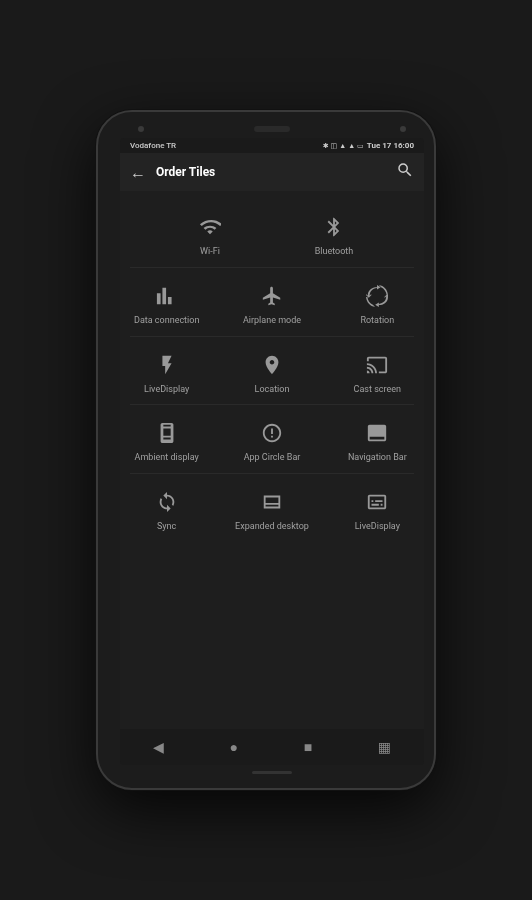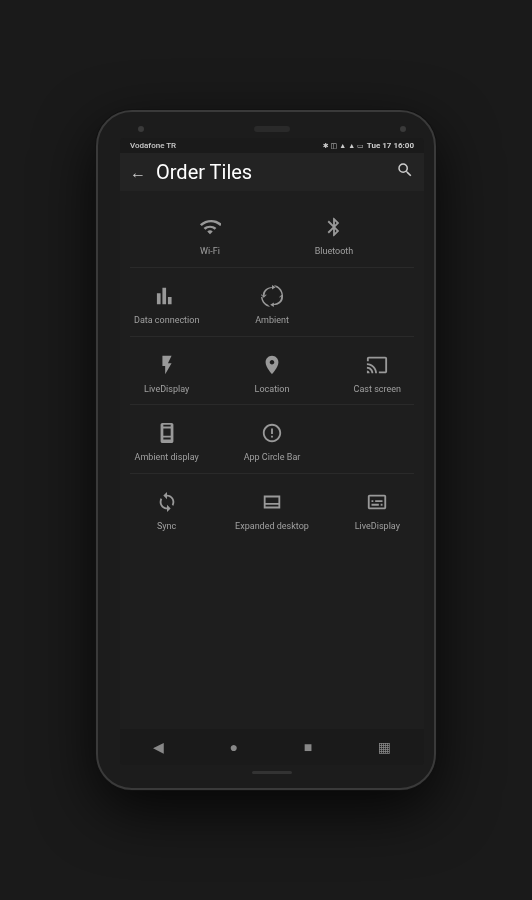--- a/index.html
+++ b/index.html
@@ -113,22 +113,22 @@
 
     .app-bar-back {
       color: #ccc;
       font-size: 16px;
       margin-right: 10px;
       cursor: pointer;
     }
 
     .app-bar-title {
       color: #ffffff;
-      font-size: 20px;
-      font-weight: 400;
+      font-size: 12px;
+      font-weight: 700;
       flex: 1;
     }
 
     .app-bar-search {
       color: #ccc;
       font-size: 16px;
       cursor: pointer;
     }
 
     
@@ -286,28 +286,36 @@
 
         <div class="tile">
           <div class="tile-icon">
             <svg viewBox="0 0 24 24" class="icon-svg">
               <path d="M1 21h4V9H1v12zm6 0h4V3H7v18zm6 0h4v-8h-4v8z"></path>
             </svg>
           </div>
           <span class="tile-label">Data connection</span>
         </div>
 
+        <div class="tile">
+          <div class="tile-icon">
+            <svg viewBox="0 0 24 24" class="icon-svg">
+              <path d="M21 16v-2l-8-5V3.5c0-.83-.67-1.5-1.5-1.5S10 2.67 10 3.5V9l-8 5v2l8-2.5V19l-2 1.5V22l3.5-1 3.5 1v-1.5L13 19v-5.5l8 2.5z"></path>
+            </svg>
+          </div>
+          <span class="tile-label">Airplane mode</span>
+        </div>
 
         <div class="tile">
           <div class="tile-icon">
             <svg viewBox="0 0 24 24" class="icon-svg">
               <path d="M16.48 2.52c3.27 1.55 5.61 4.72 5.97 8.48h1.5C23.44 4.84 19.29.99 14.12.08L16.48 2.52zm-3.36-.16c-.51-.05-1.04-.08-1.12-.08C6.08 2.28 2 6.36 2 11.28c0 .12.03.24.03.36L.5 10.12 0 11l3 3 3-3-.5-.88-1.53 1.53C4 6.96 7.08 3.88 12 3.28V5l4-2.5L12 0v2.36h1.12zM7.52 21.48C4.25 19.94 1.91 16.76 1.55 13H.05C.56 19.16 4.71 23.01 9.88 23.92L7.52 21.48zm8.36.44c5-1 8.12-4.08 8.12-9.12 0-.12-.03-.24-.03-.36L25.5 13.88 26 13l-3-3-3 3 .5.88 1.53-1.53c0 4.64-3.08 7.72-8 8.32V19l-4 2.5L14 24v-2.36c.4.04.88.28 1.88.28z"></path>
             </svg>
           </div>
-          <span class="tile-label">Ambient</span>
+          <span class="tile-label">Rotation</span>
         </div>
 
       </div>
 
       <div class="row-sep"></div>
 
       <div class="tiles-grid">
 
         <div class="tile">
           <div class="tile-icon">
@@ -353,20 +361,28 @@
 
         <div class="tile">
           <div class="tile-icon">
             <svg viewBox="0 0 24 24" class="icon-svg">
               <path d="M12 2C6.48 2 2 6.48 2 12s4.48 10 10 10 10-4.48 10-10S17.52 2 12 2zm0 18c-4.41 0-8-3.59-8-8s3.59-8 8-8 8 3.59 8 8-3.59 8-8 8zm-1-13h2v6h-2zm0 8h2v2h-2z"></path>
             </svg>
           </div>
           <span class="tile-label">App Circle Bar</span>
         </div>
 
+        <div class="tile">
+          <div class="tile-icon">
+            <svg viewBox="0 0 24 24" class="icon-svg">
+              <path d="M20 3H4c-1.1 0-2 .9-2 2v14c0 1.1.9 2 2 2h16c1.1 0 2-.9 2-2V5c0-1.1-.9-2-2-2zm0 16H4v-3h16v3z"></path>
+            </svg>
+          </div>
+          <span class="tile-label">Navigation Bar</span>
+        </div>
 
       </div>
 
       <div class="row-sep"></div>
 
       <div class="tiles-grid">
 
         <div class="tile">
           <div class="tile-icon">
             <svg viewBox="0 0 24 24" class="icon-svg">

